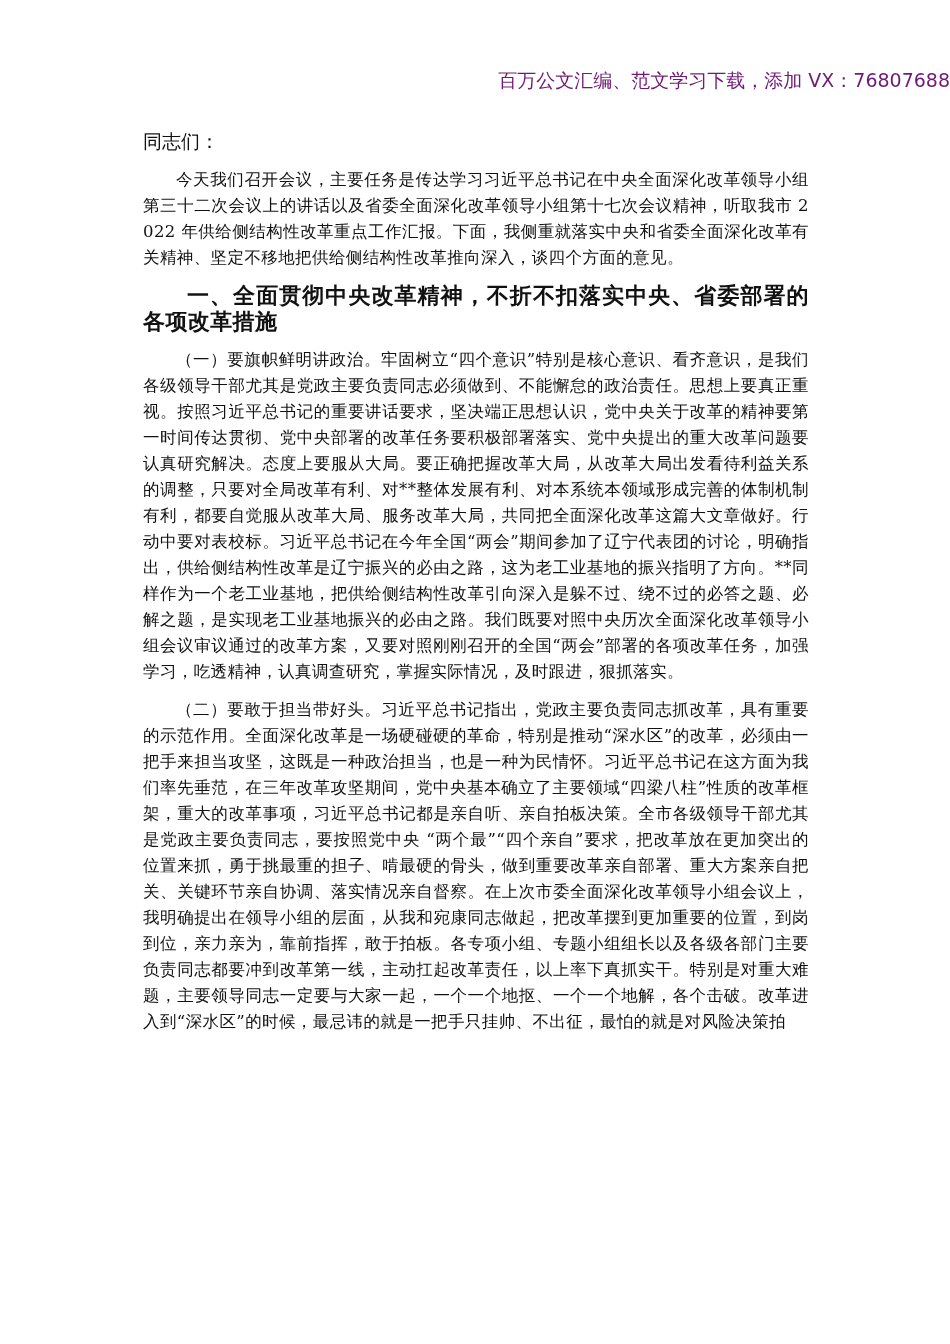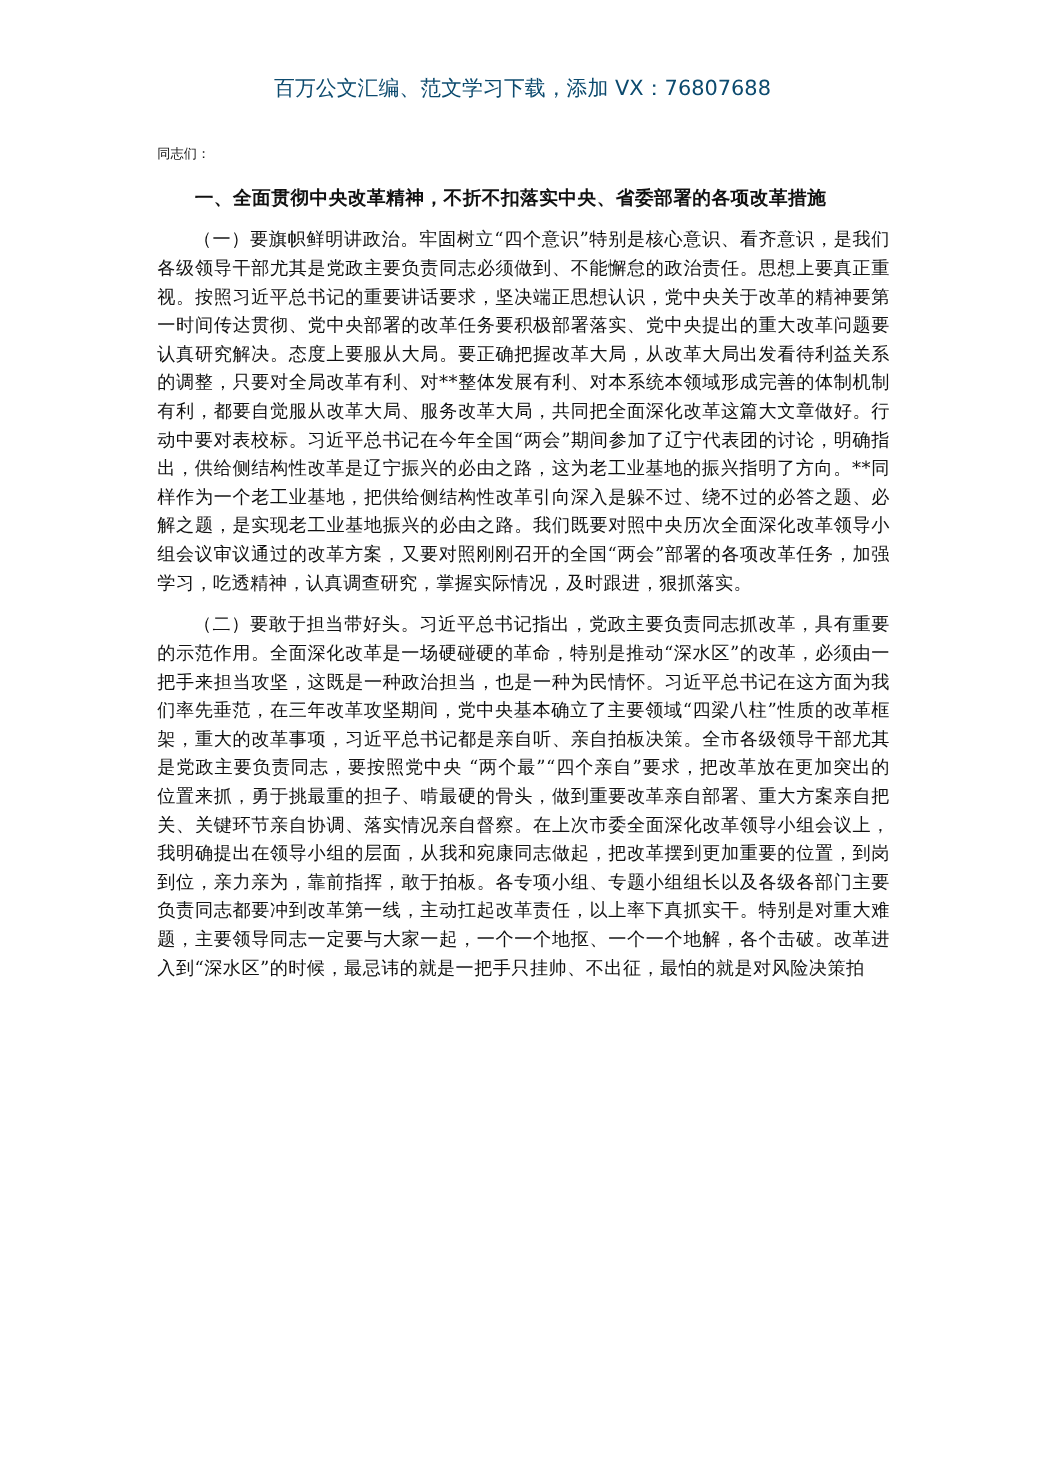--- a/index.html
+++ b/index.html
@@ -13,72 +13,72 @@
       position: relative;
       overflow: hidden;
       font-family: "DejaVu Serif", "Liberation Serif", serif;
       color: #111111;
     }
     .banner {
       position: absolute;
       top: 66px;
       left: 0;
       width: 950px;
-      text-align: center;
+      text-align: right;
       font-family: "DejaVu Sans", "Liberation Sans", sans-serif;
       font-size: 19px;
-      color: #0c4a6e;
+      color: #701a75;
       letter-spacing: 0px;
       line-height: 28px;
     }
     .page {
       position: absolute;
       top: 128px;
       left: 143px;
       width: 666px;
     }
     .salutation {
-      font-size: 12px;
+      font-size: 19px;
       line-height: 26px;
       margin: 0 0 13px 0;
-      font-family: Liberation Mono, monospace;
     }
     p.para {
       margin: 0 0 12px 0;
       font-size: 16.5px;
       line-height: 26px;
       text-indent: 2em;
       text-align: justify;
       letter-spacing: 0.4px;
       word-break: break-all;
     }
     h2.heading {
       margin: 0 0 12px 0;
       font-family: "DejaVu Sans", "Liberation Sans", sans-serif;
       font-weight: bold;
-      font-size: 17px;
+      font-size: 22px;
       line-height: 26px;
       text-indent: 2em;
       text-align: justify;
       letter-spacing: 0.4px;
       word-break: break-all;
     }
     .lead {
       font-family: "DejaVu Sans", "Liberation Sans", sans-serif;
       font-weight: normal;
     }
   </style>
 </head>
 <body>
 
 <div class="banner">百万公文汇编、范文学习下载，添加 VX：76807688</div>
 
 <div class="page">
   <div class="salutation">同志们：</div>
 
+  <p class="para">今天我们召开会议，主要任务是传达学习习近平总书记在中央全面深化改革领导小组第三十二次会议上的讲话以及省委全面深化改革领导小组第十七次会议精神，听取我市 2022 年供给侧结构性改革重点工作汇报。下面，我侧重就落实中央和省委全面深化改革有关精神、坚定不移地把供给侧结构性改革推向深入，谈四个方面的意见。</p>
 
   <h2 class="heading">一、全面贯彻中央改革精神，不折不扣落实中央、省委部署的各项改革措施</h2>
 
 
   <p class="para"><span class="lead">（一）要旗帜鲜明讲政治。</span><span>牢固树立“四个意识”特别是核心意识、看齐意识，是我们各级领导干部尤其是党政主要负责同志必须做到、不能懈怠的政治责任。思想上要真正重视。按照习近平总书记的重要讲话要求，坚决端正思想认识，党中央关于改革的精神要第一时间传达贯彻、党中央部署的改革任务要积极部署落实、党中央提出的重大改革问题要认真研究解决。态度上要服从大局。要正确把握改革大局，从改革大局出发看待利益关系的调整，只要对全局改革有利、对**整体发展有利、对本系统本领域形成完善的体制机制有利，都要自觉服从改革大局、服务改革大局，共同把全面深化改革这篇大文章做好。行动中要对表校标。习近平总书记在今年全国“两会”期间参加了辽宁代表团的讨论，明确指出，供给侧结构性改革是辽宁振兴的必由之路，这为老工业基地的振兴指明了方向。**同样作为一个老工业基地，把供给侧结构性改革引向深入是躲不过、绕不过的必答之题、必解之题，是实现老工业基地振兴的必由之路。我们既要对照中央历次全面深化改革领导小组会议审议通过的改革方案，又要对照刚刚召开的全国“两会”部署的各项改革任务，加强学习，吃透精神，认真调查研究，掌握实际情况，及时跟进，狠抓落实。</span></p>
 
   <p class="para"><span class="lead">（二）要敢于担当带好头。</span><span>习近平总书记指出，党政主要负责同志抓改革，具有重要的示范作用。全面深化改革是一场硬碰硬的革命，特别是推动“深水区”的改革，必须由一把手来担当攻坚，这既是一种政治担当，也是一种为民情怀。习近平总书记在这方面为我们率先垂范，在三年改革攻坚期间，党中央基本确立了主要领域“四梁八柱”性质的改革框架，重大的改革事项，习近平总书记都是亲自听、亲自拍板决策。全市各级领导干部尤其是党政主要负责同志，要按照党中央 “两个最”“四个亲自”要求，把改革放在更加突出的位置来抓，勇于挑最重的担子、啃最硬的骨头，做到重要改革亲自部署、重大方案亲自把关、关键环节亲自协调、落实情况亲自督察。在上次市委全面深化改革领导小组会议上，我明确提出在领导小组的层面，从我和宛康同志做起，把改革摆到更加重要的位置，到岗到位，亲力亲为，靠前指挥，敢于拍板。各专项小组、专题小组组长以及各级各部门主要负责同志都要冲到改革第一线，主动扛起改革责任，以上率下真抓实干。特别是对重大难题，主要领导同志一定要与大家一起，一个一个地抠、一个一个地解，各个击破。改革进入到“深水区”的时候，最忌讳的就是一把手只挂帅、不出征，最怕的就是对风险决策拍</span></p>
 </div>
 
 </body></html>

